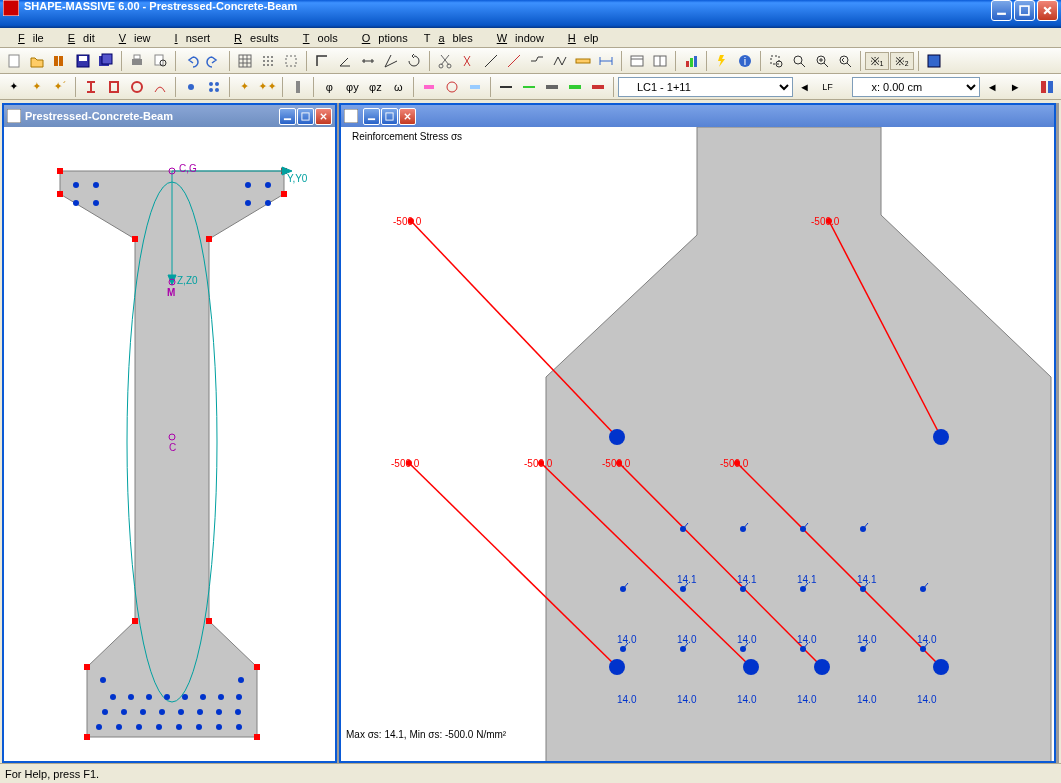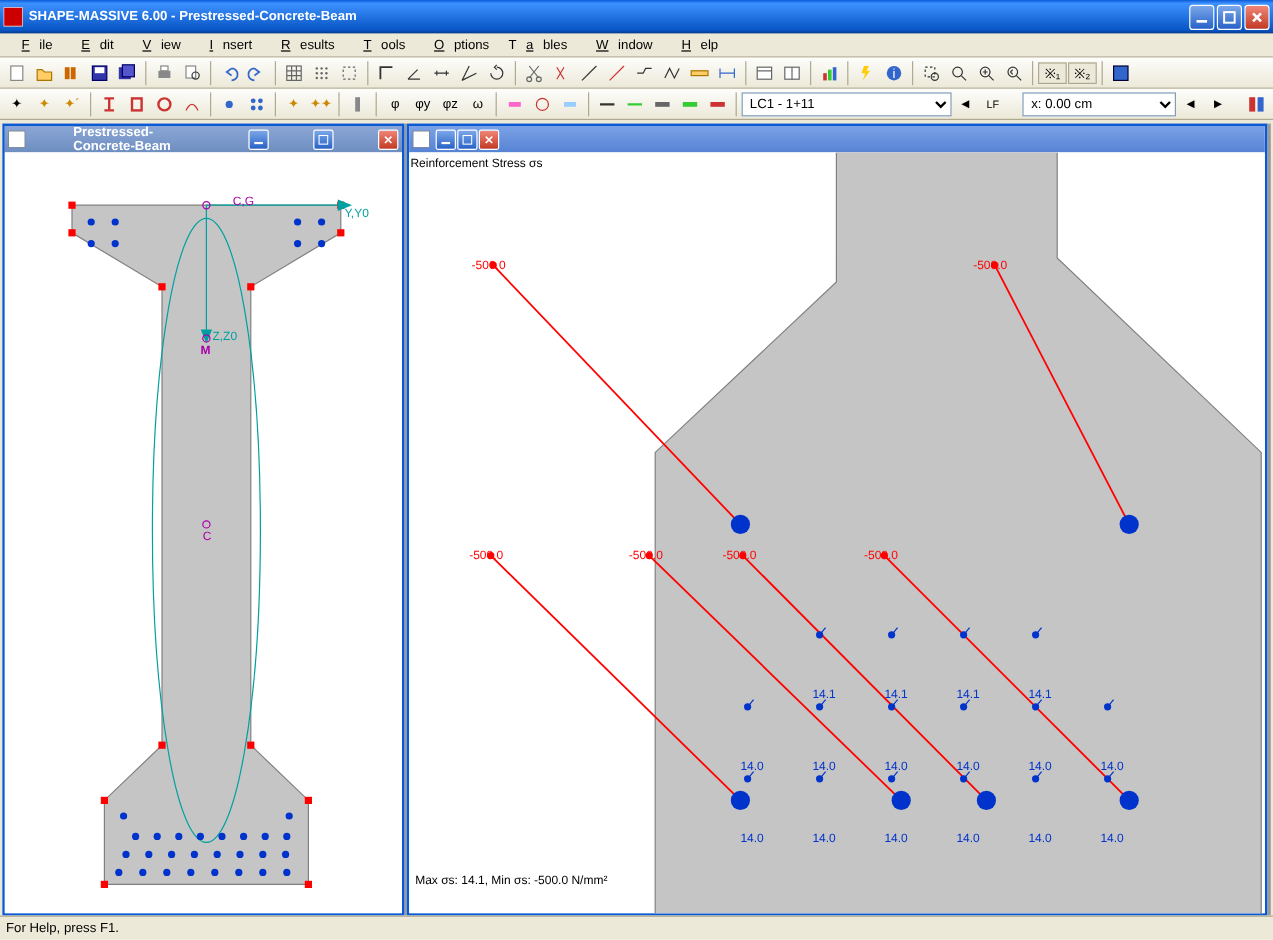--- a/index.html
+++ b/index.html
@@ -1,38 +1,38 @@
 <!DOCTYPE html>
 <html><head>
 <meta charset="utf-8">
 <style>
 * { margin: 0; padding: 0; box-sizing: border-box; font-family: Tahoma, Arial, sans-serif; font-size: 11px; }
 body { background: #ece9d8; width: 1061px; height: 783px; overflow: hidden; }
 
-.titlebar { height: 28px; background: linear-gradient(to bottom, #0a5ad6, #3d91ff 10%, #0855c5 90%, #043789); display: flex; align-items: center; padding: 0 3px; color: white; }
+.titlebar { height: 28px; background: linear-gradient(to bottom, #0a5ad6, #3d91ff 10%, #0855c5 90%, #043789); display: flex; align-items: flex-start; padding: 0 3px; color: white; }
 .titlebar .icon { width: 16px; height: 16px; margin-right: 5px; }
 .titlebar .title { flex: 1; font-weight: bold; }
 .titlebar .win-btn { width: 21px; height: 21px; margin-left: 2px; border: 1px solid #fff; border-radius: 3px; background: linear-gradient(to bottom, #7ba7e8, #2862c8); display: flex; align-items: center; justify-content: center; cursor: pointer; }
 .titlebar .win-btn.close { background: linear-gradient(to bottom, #f08577, #c33a22); }
 .titlebar .win-btn svg { width: 11px; height: 11px; }
 
 .menubar { height: 20px; background: #ece9d8; display: flex; align-items: center; padding: 0 2px; border-bottom: 1px solid #b0a890; }
 .menubar span { padding: 2px 8px; cursor: pointer; }
 .menubar .uline { text-decoration: underline; }
 
 .toolbar { height: 26px; background: linear-gradient(to bottom, #fdfdfb, #ece9d8); border-bottom: 1px solid #b0a890; display: flex; align-items: center; padding: 0 3px; gap: 1px; }
 .tb-btn { width: 22px; height: 22px; display: flex; align-items: center; justify-content: center; cursor: pointer; border: 1px solid transparent; border-radius: 2px; }
 .tb-sep { width: 1px; height: 20px; background: #b0a890; margin: 0 3px; }
-.tb-combo { height: 20px; font-size: 11px; border: 1px solid #7f9db9; background: white; padding: 0 2px; }
+.tb-combo { height: 20px; font-size: 11px; border: 1px solid #7f9db9; background: white; padding: 0 14px; }
 .tb-num { width: 24px; height: 18px; display: flex; align-items: center; justify-content: center; border: 1px solid #b0a890; background: #ece9d8; }
 
 .workspace { position: absolute; top: 103px; left: 2px; right: 2px; bottom: 20px; background: #9a9a9a; }
 .child-window { position: absolute; border: 2px solid #0a5ad6; background: white; }
 .child-titlebar { height: 22px; background: linear-gradient(to bottom, #7ba2e7, #5783d4); display: flex; align-items: center; padding: 0 3px; color: white; }
-.child-titlebar.inactive { background: linear-gradient(to bottom, #8aa6d6, #6e8ec0); gap: 36px; }
+.child-titlebar.inactive { background: linear-gradient(to bottom, #8aa6d6, #6e8ec0); }
 .child-titlebar .icon { width: 14px; height: 14px; margin-right: 4px; }
 .child-titlebar .title { flex: 1; font-weight: bold; font-size: 11px; }
 .child-titlebar .cbtn { width: 17px; height: 17px; margin-left: 1px; border: 1px solid #fff; border-radius: 2px; background: linear-gradient(to bottom, #7ba7e8, #2862c8); display: flex; align-items: center; justify-content: center; cursor: pointer; }
 .child-titlebar .cbtn.close { background: linear-gradient(to bottom, #f08577, #c33a22); }
 
 .canvas { position: absolute; top: 22px; left: 0; right: 0; bottom: 0; background: white; overflow: hidden; }
 .canvas-label { position: absolute; font-size: 10px; color: #000; }
 .stress-label { position: absolute; font-size: 10px; color: #ff0000; margin-top: 11px; }
 .rebar-label { position: absolute; font-size: 10px; color: #0033cc; margin-top: 40px; }
 
@@ -506,21 +506,21 @@
         <g class="dir-indicator">
           <line x1="168" y1="44" x2="280" y2="44" marker-end="url(#arr)"></line>
           <polygon points="278,40 288,44 278,48" fill="#00a0a0"></polygon>
           <line x1="168" y1="44" x2="168" y2="150"></line>
           <polygon points="164,148 168,158 172,148" fill="#00a0a0"></polygon>
         </g>
         <circle cx="168" cy="44" r="3" fill="none" stroke="#a0a"></circle>
         <circle cx="168" cy="155" r="3" fill="none" stroke="#a0a"></circle>
         <circle cx="168" cy="310" r="3" fill="none" stroke="#a0a"></circle>
       </svg>
-      <span class="canvas-label" style="left:190px;top:36px;color:#a0a">C,G</span>
+      <span class="canvas-label" style="left:175px;top:36px;color:#a0a">C,G</span>
       <span class="canvas-label" style="left:283px;top:46px;color:#00a0a0">Y,Y0</span>
       <span class="canvas-label" style="left:173px;top:148px;color:#00a0a0">Z,Z0</span>
       <span class="canvas-label" style="left:163px;top:160px;color:#a0a;font-weight:bold">M</span>
       <span class="canvas-label" style="left:165px;top:315px;color:#a0a">C</span>
     </div>
   </div>
 
   <div class="child-window" style="left:337px;top:0;width:717px;height:660px;">
     <div class="child-titlebar">
       <svg class="icon">
@@ -594,21 +594,21 @@
           <circle cx="402" cy="522" r="3"></circle>
             <line x1="402" y1="522" x2="407" y2="516" stroke="#0033cc"></line>
           <circle cx="462" cy="522" r="3"></circle>
             <line x1="462" y1="522" x2="467" y2="516" stroke="#0033cc"></line>
           <circle cx="522" cy="522" r="3"></circle>
             <line x1="522" y1="522" x2="527" y2="516" stroke="#0033cc"></line>
           <circle cx="582" cy="522" r="3"></circle>
             <line x1="582" y1="522" x2="587" y2="516" stroke="#0033cc"></line>
         </g>
       </svg>
-      <span class="canvas-label" style="left:1px;top:4px">Reinforcement Stress σs</span>
+      <span class="canvas-label" style="left:11px;top:4px">Reinforcement Stress σs</span>
       <span class="stress-label" style="left:52px;top:78px">-500.0</span>
       <span class="stress-label" style="left:470px;top:78px">-500.0</span>
       <span class="stress-label" style="left:50px;top:320px">-500.0</span>
       <span class="stress-label" style="left:183px;top:320px">-500.0</span>
       <span class="stress-label" style="left:261px;top:320px">-500.0</span>
       <span class="stress-label" style="left:379px;top:320px">-500.0</span>
 
       <span class="rebar-label" style="left:336px;top:407px">14.1</span>
       <span class="rebar-label" style="left:396px;top:407px">14.1</span>
       <span class="rebar-label" style="left:456px;top:407px">14.1</span>

